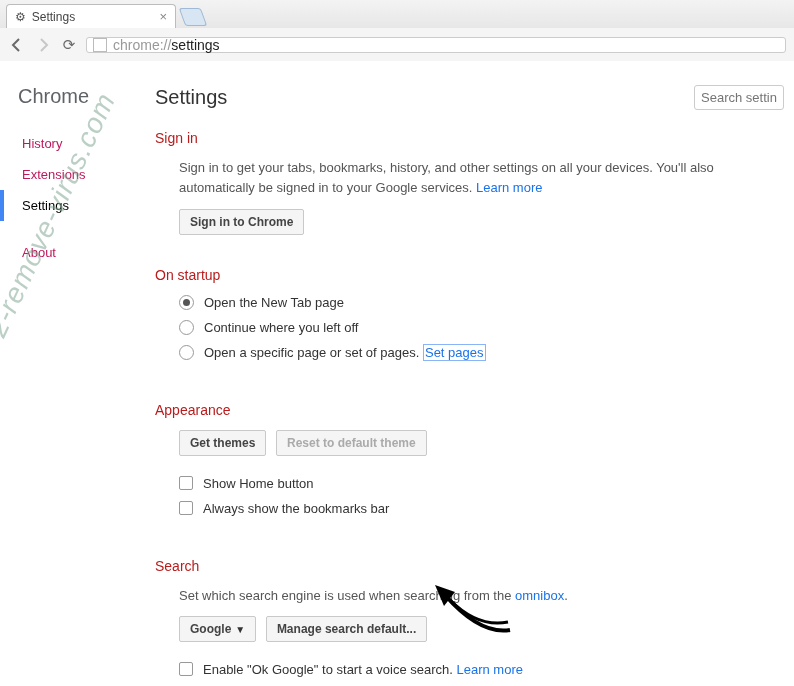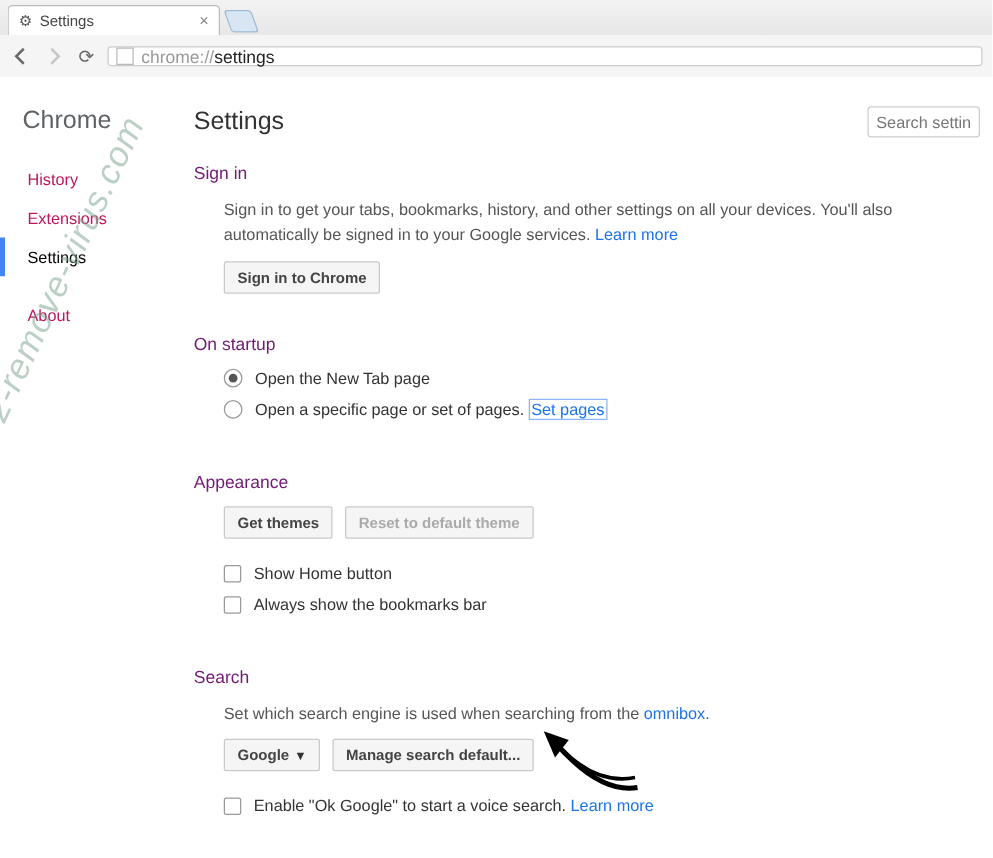--- a/index.html
+++ b/index.html
@@ -27,30 +27,30 @@
 .sidebar { width: 155px; padding-top: 24px; }
 .sidebar h1 { font-size: 20px; color:#5f6368; font-weight:400; padding-left: 18px; margin-bottom: 20px; }
 .side-item { display:block; padding: 8px 0 8px 22px; font-size:13px; color:#be185d; text-decoration:none; cursor:pointer; }
 .side-item.active { color:#000; border-left: 4px solid #4285f4; padding-left: 18px; font-weight:400; }
 
 .content { flex:1; padding: 24px 10px 0 0; font-size:13px; color:#333; }
 .header-row { display:flex; align-items:center; justify-content:space-between; margin-bottom: 20px; }
 .header-row h2 { font-size:20px; font-weight:400; color:#333; }
 .search-box { border:1px solid #ccc; border-radius:3px; padding:4px 6px; font-size:13px; color:#aaa; width:90px; }
 
-.section-title { font-size:14px; color:#701a75; margin: 8px 0 12px; }
+.section-title { font-size:14px; color:#b91c1c; margin: 8px 0 12px; }
 .indent { padding-left: 24px; }
 .desc { color:#555; line-height: 1.5; margin-bottom: 12px; }
 .link { color:#1a73e8; text-decoration:none; cursor:pointer; }
 .link.boxed { border:1px solid #8ab4f8; padding:0 1px; }
 .btn { display:inline-block; background:#f5f5f5; border:1px solid #c9c9c9; border-radius:2px; padding:5px 10px; font-size:12px; color:#444; cursor:pointer;font-weight:bold; }
 .btn.disabled { color:#aaa; }
 .btn .caret { color:#333; margin-left:4px; font-size:10px; }
 
-.radio-row, .check-row { display:flex; align-items:flex-end; gap:10px; margin: 10px 0; }
+.radio-row, .check-row { display:flex; align-items:flex-start; gap:10px; margin: 10px 0; }
 .radio { width:15px; height:15px; border:1px solid #999; border-radius:50%; display:flex; align-items:center; justify-content:center; }
 .radio.checked::after { content:""; width:7px; height:7px; background:#555; border-radius:50%; }
 .check { width:14px; height:14px; border:1px solid #999; border-radius:2px; }
 
 .section-gap { height: 24px; }
 .row-gap { height: 10px; }
 
 
 .watermark { position:absolute; left:10px; top:310px; transform: rotate(-65deg); transform-origin: left bottom; font-size:28px; color: rgba(120,160,140,0.5); font-style:italic; pointer-events:none; letter-spacing:1px; white-space:nowrap; }
 .arrow-annot { position:absolute; left:430px; top:580px; pointer-events:none; }
@@ -114,20 +114,24 @@
     <div class="section-gap"></div>
 
     <div class="section-title">On startup</div>
     <div class="indent">
       <div class="radio-row">
         <span class="radio checked"></span>
         <span>Open the New Tab page</span>
       </div>
       <div class="radio-row">
         <span class="radio"></span>
+        <span>Continue where you left off</span>
+      </div>
+      <div class="radio-row">
+        <span class="radio"></span>
         <span>
           <span>Open a specific page or set of pages. </span><a class="link boxed">Set pages</a>
         </span>
       </div>
     </div>
 
     <div class="section-gap"></div>
 
     <div class="section-title">Appearance</div>
     <div class="indent">

